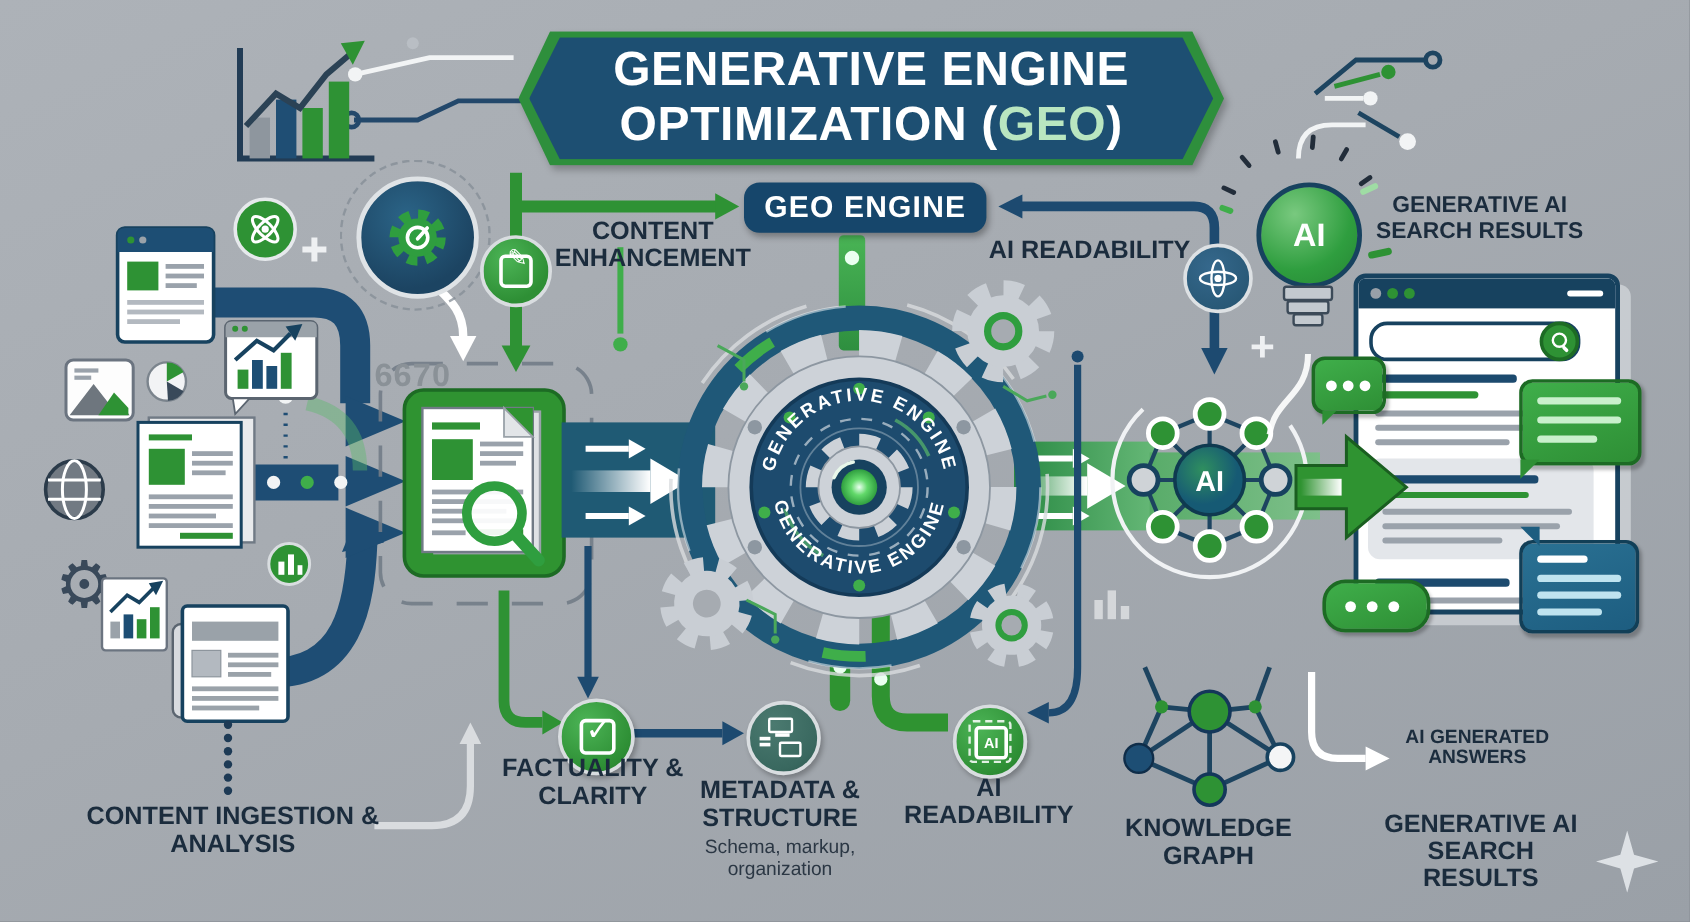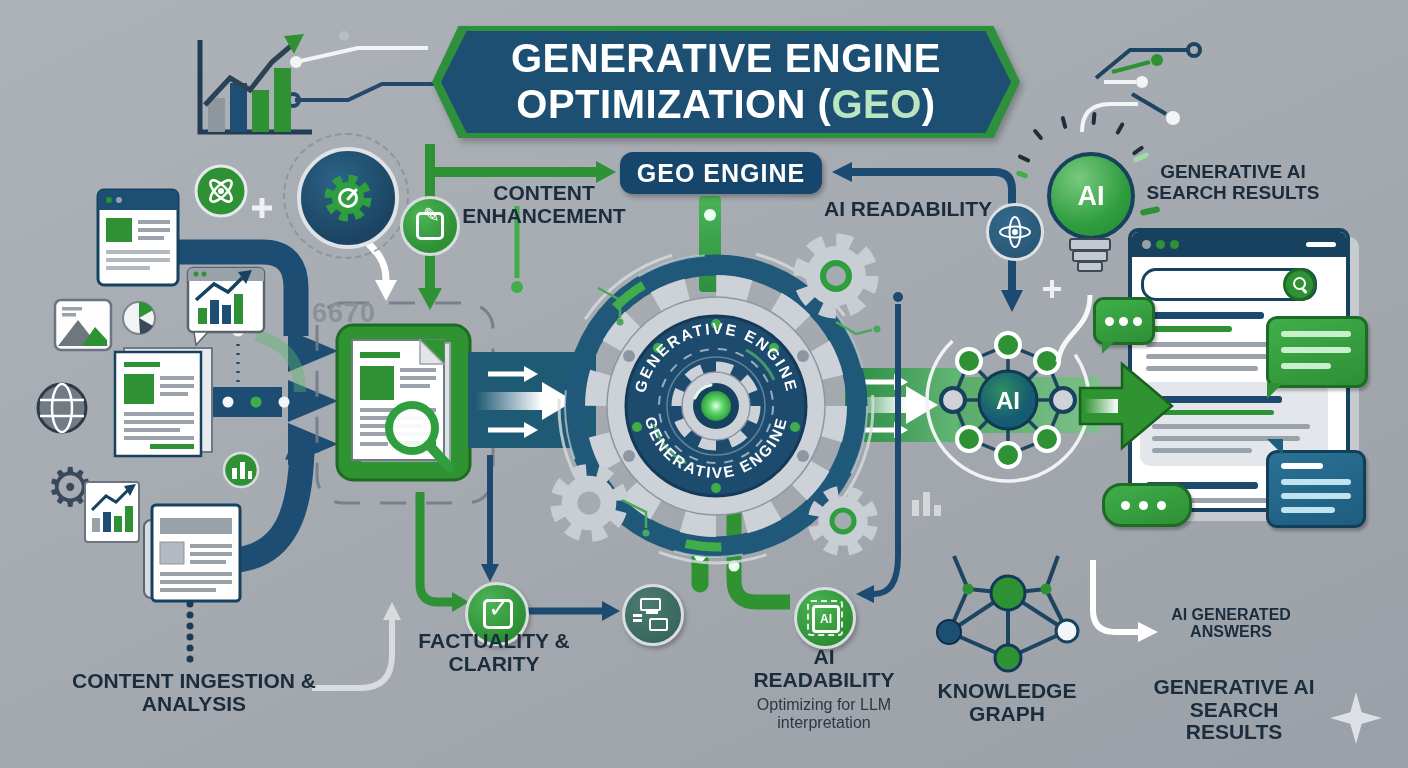--- a/index.html
+++ b/index.html
@@ -592,23 +592,26 @@
       <div class="meta-l3"></div>
   </div>
   <div class="abs circ circ-green" style="left:794px;top:587px;width:56px;height:56px;">
     <div class="chip-o"></div>
       <div class="chip">AI</div>
   </div>
 
   <div class="abs blk" style="left:410px;top:630px;width:168px;">
     <div class="t-title" style="font-size:21px;">FACTUALITY &amp; CLARITY</div>
   </div>
+  <div class="abs blk" style="left:570px;top:648px;width:160px;">
+    <div class="t-title" style="font-size:21px;">METADATA &amp; STRUCTURE</div>
+    <div class="t-desc" style="font-size:16px;width:150px;">Schema, markup, organization</div>
+  </div>
   <div class="abs blk" style="left:746px;top:646px;width:156px;">
     <div class="t-title" style="font-size:21px;">AI READABILITY</div>
-    <div class="t-desc" style="font-size:16px;width:150px;">Optimizing for LLM interpretation</div>
   </div>
   <div class="abs blk" style="left:915px;top:680px;width:184px;">
     <div class="t-title" style="font-size:21px;">KNOWLEDGE GRAPH</div>
   </div>
   <div class="abs blk" style="left:68px;top:670px;width:252px;">
     <div class="t-title" style="font-size:21px;">CONTENT INGESTION &amp; ANALYSIS</div>
   </div>
   <div class="abs blk" style="left:1150px;top:606px;width:162px;">
     <div class="t-title" style="font-size:16px;">AI GENERATED ANSWERS</div>
   </div>

